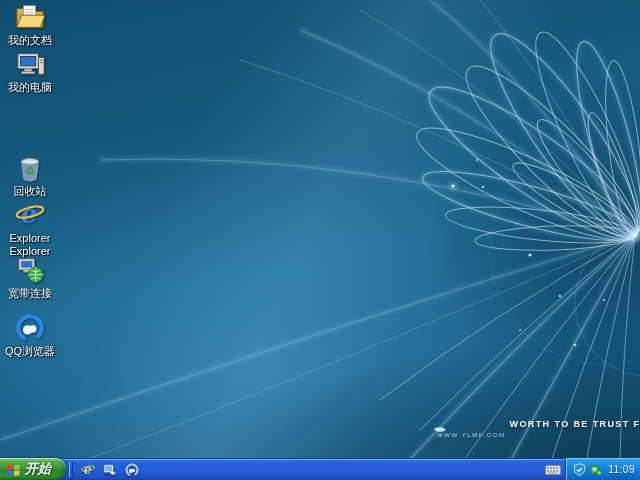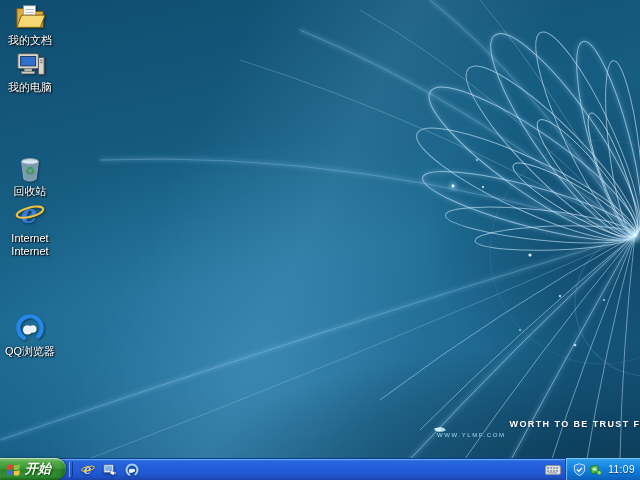--- a/index.html
+++ b/index.html
@@ -194,23 +194,35 @@
       <span class="icon-label">回收站</span>
     </div>
 
     <div class="icon-cell" style="top:200px">
       <span class="icon-glyph">
         <svg viewBox="0 0 32 32">
           <text x="15" y="25" font-size="28" font-style="italic" font-weight="bold" font-family="DejaVu Serif, serif" fill="#3a7edb" text-anchor="middle">e</text>
           <ellipse cx="16" cy="13" rx="14.5" ry="5" fill="none" stroke="#f2c23a" stroke-width="2.2" transform="rotate(-14 16 13)"></ellipse>
         </svg>
         </span>
-      <span class="icon-label">Internet Internet</span>
-    </div>
-
+      <span class="icon-label">Explorer Explorer</span>
+    </div>
+
+    <div class="icon-cell" style="top:255px">
+      <span class="icon-glyph">
+        <svg viewBox="0 0 32 32">
+          <rect x="4" y="4" width="17" height="12" rx="1" fill="#d8d5c8" stroke="#55585c"></rect>
+          <rect x="6.5" y="6.5" width="12" height="7" fill="#2f71c8"></rect>
+          <rect x="9" y="16" width="7" height="2.5" fill="#b9b6a9"></rect>
+          <circle cx="22" cy="21" r="8" fill="#3fa447" stroke="#1d7a2a"></circle>
+          <path d="M14 21h16 M22 13v16 M17 16c3 2.5 7 2.5 10 0 M17 26c3-2.5 7-2.5 10 0" stroke="#d9f3dc" stroke-width="1" fill="none"></path>
+        </svg>
+        </span>
+      <span class="icon-label">宽带连接</span>
+    </div>
 
     <div class="icon-cell" style="top:313px">
       <span class="icon-glyph">
         <svg viewBox="0 0 32 32">
           <circle cx="16" cy="16" r="12.5" fill="none" stroke="#2388e8" stroke-width="4.5" stroke-linecap="round" stroke-dasharray="62 17" transform="rotate(120 16 16)"></circle>
           <circle cx="13.5" cy="18" r="5" fill="#eaf4fc"></circle>
           <circle cx="19" cy="17" r="4" fill="#eaf4fc"></circle>
         </svg>
         </span>
       <span class="icon-label">QQ浏览器</span>

